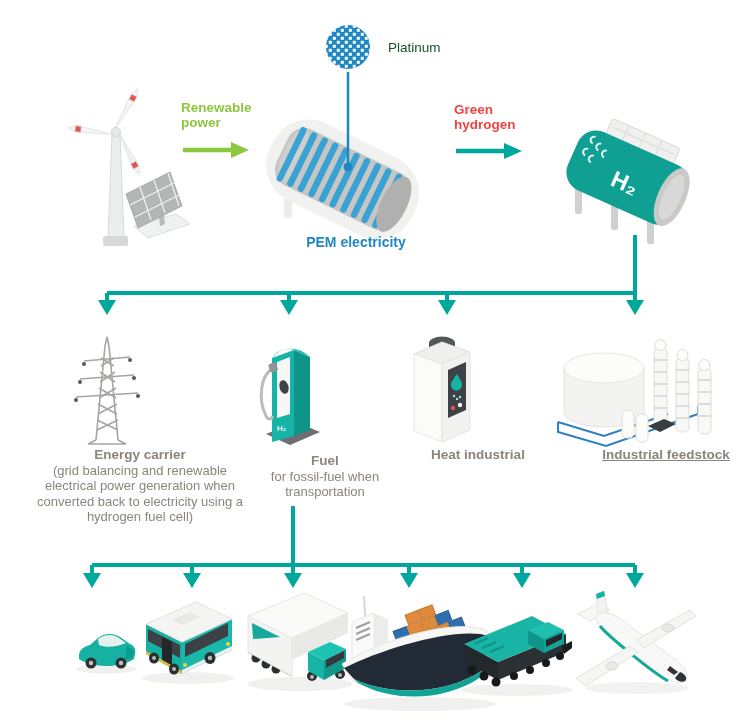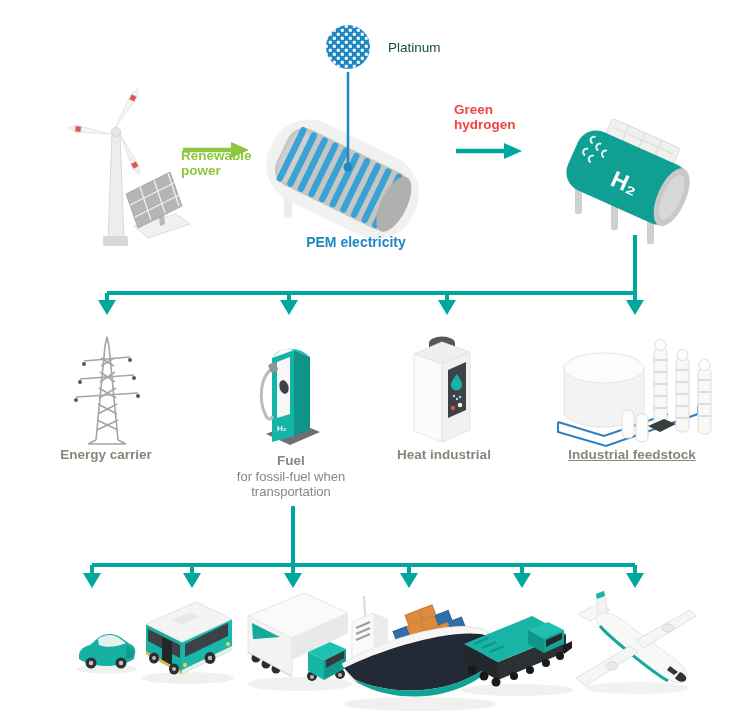--- a/index.html
+++ b/index.html
@@ -8,21 +8,21 @@
     font-family:"Liberation Sans",sans-serif;overflow:hidden;
   }
   .abs{position:absolute;}
   .overlay{left:0;top:0;z-index:5;pointer-events:none;}
   .icon{z-index:2;}
   .flow-label{font-weight:bold;font-size:13.5px;line-height:1.12;z-index:6;}
   .green{color:#8dc63f;}
   .tealtxt{color:#ef4444;}
   .pem-label{font-weight:bold;font-size:14px;color:#1e87c4;text-align:center;z-index:6;}
   .plat-label{font-size:13.5px;color:#14532d;z-index:6;}
-  .use-block{color:#8b857c;text-align:center;z-index:6;}
+  .use-block{color:#8b857c;text-align:center;z-index:6;margin-left:34px;}
   .use-title{font-weight:bold;font-size:13.5px;margin:0 0 1px 0;}
   .use-desc{font-size:13px;line-height:1.18;margin:0;}
 </style>
 </head>
 <body>
 
 <div class="canvas">
 
   <svg class="abs overlay" width="738" height="723" viewBox="0 0 738 723">
     <defs>
@@ -97,21 +97,21 @@
     </g>
     <circle cx="74" cy="50" r="4.5" fill="#e7e8e8" stroke="#d2d3d3"></circle>
     <g>
       <path d="M92 144 L134 132 L148 142 L106 156 Z" fill="#f0f1f1" stroke="#dddede"></path>
       <path d="M116 126 L121 124 L123 142 L118 144 Z" fill="#b9baba"></path>
       <path d="M84 112 L128 90 L140 124 L96 146 Z" fill="#b4b5b5" stroke="#9fa0a0" stroke-width="0.8"></path>
       <path d="M88 123 L132 101 M93 135 L137 113 M98 105 L109 138 M112 98 L123 131 M126 91 L137 124" stroke="#f2f3f3" stroke-width="1.2" fill="none"></path>
     </g>
   </svg>
 
-  <div class="abs flow-label green" style="left:181px;top:100px;width:78px;margin-top:48px;">Renewable power</div>
+  <div class="abs flow-label green" style="left:181px;top:100px;width:78px;">Renewable power</div>
 
   <svg class="abs icon" style="left:262px;top:82px;" width="174" height="160" viewBox="0 0 174 160">
     <rect x="22" y="100" width="8" height="36" rx="3" fill="#ececea"></rect>
     <rect x="110" y="140" width="8" height="18" rx="3" fill="#ececea"></rect>
     <g transform="translate(34 40) rotate(26)">
       <rect x="-12" y="-12" width="158" height="86" rx="40" fill="#f1f1ef"></rect>
       <rect x="0" y="0" width="134" height="62" rx="18" fill="#c6c6c4"></rect>
       <ellipse cx="12" cy="31" rx="10" ry="29" fill="#cfcfcd"></ellipse>
       <g fill="#2e9fd6" opacity="0.92">
         <rect x="7" y="1" width="6.4" height="60" rx="3"></rect>
@@ -220,20 +220,21 @@
       <path d="M128 48 H141 M128 60 H141 M128 72 H141 M128 84 H141 M128 96 H141"></path>
       <path d="M150 58 H163 M150 70 H163 M150 82 H163 M150 94 H163"></path>
     </g>
     <rect x="74" y="88" width="12" height="28" rx="5" fill="#fcfcfa" stroke="#ddd"></rect>
     <rect x="88" y="92" width="12" height="28" rx="5" fill="#fcfcfa" stroke="#ddd"></rect>
     <path d="M100 104 L116 97 L128 102 L112 110 Z" fill="#383d40"></path>
   </svg>
 
   <div class="abs use-block" style="left:0;top:447px;width:212px;">
     <p class="use-title">Energy carrier</p>
+    <p class="use-desc">(grid balancing and renewable electrical power generation when converted back to electricity using a hydrogen fuel cell)</p>
   </div>
 
   <div class="abs use-block" style="left:226px;top:453px;width:130px;">
     <p class="use-title">Fuel</p>
     <p class="use-desc">for fossil-fuel when transportation</p>
   </div>
 
   <div class="abs use-block" style="left:378px;top:447px;width:132px;">
     <p class="use-title">Heat industrial</p>
   </div>

